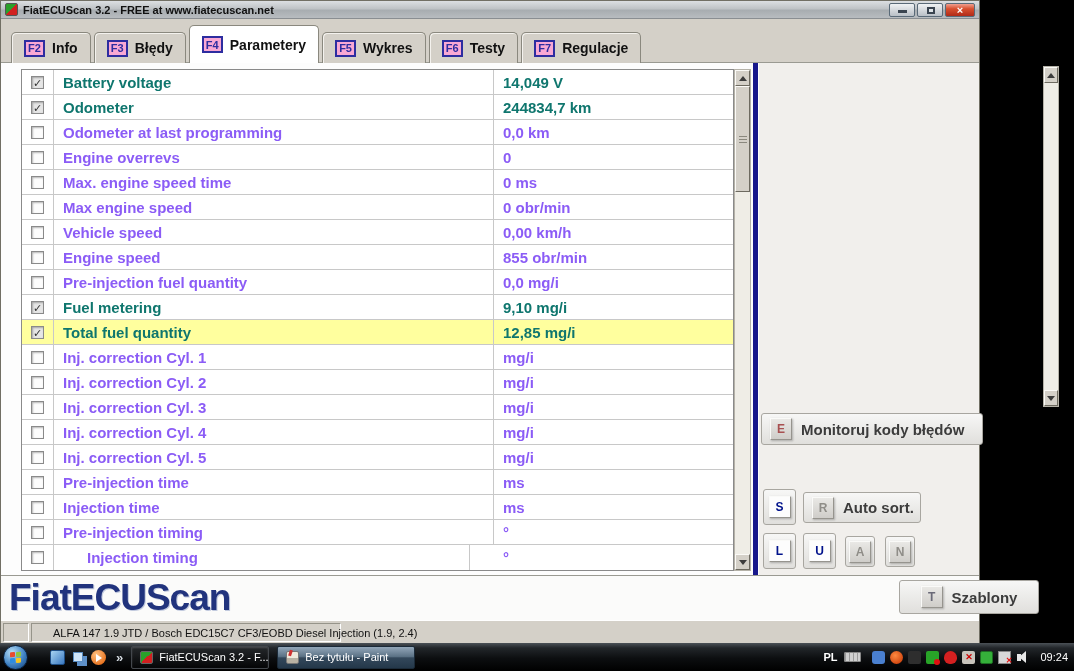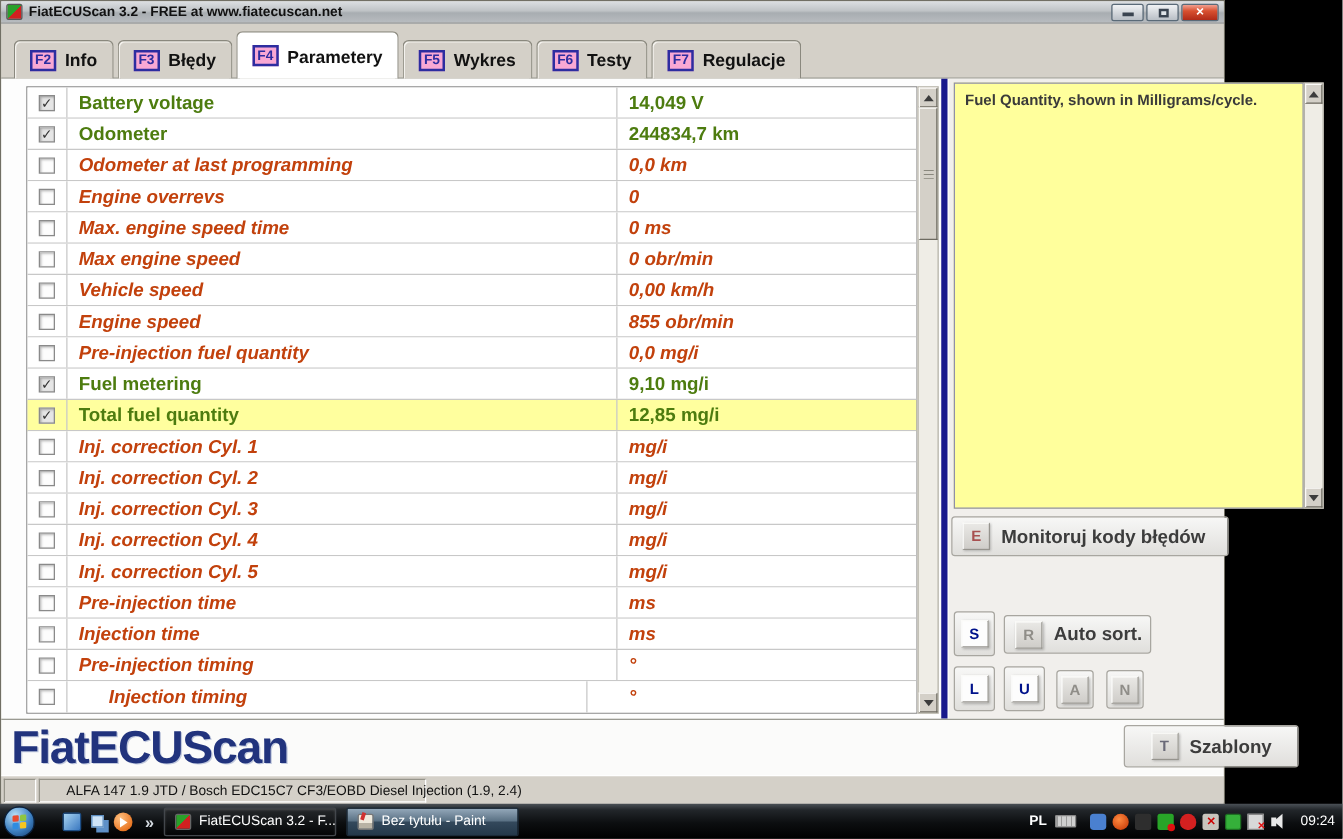--- a/index.html
+++ b/index.html
@@ -43,21 +43,21 @@
   .prow { display:flex; height:25px; border-bottom:1px solid #c8c8c8; align-items:stretch; background:#fff; }
   .prow:last-child { border-bottom:none;gap:24px; }
   .prow.hl { background:#ffff9e; }
   .cbc { width:32px; border-right:1px solid #c8c8c8; display:flex; align-items:center; justify-content:center; flex:none; }
   .cb { width:13px; height:13px; border:1px solid #8a8a8a; background:#fdfdfd;
     box-shadow:inset 1px 1px 2px rgba(0,0,0,.28); font-size:11px; line-height:12px; text-align:center; color:#333; }
   .cb.checked { background:#e6e6e6; }
   .pname { flex:1; border-right:1px solid #c8c8c8; display:flex; align-items:center; padding-left:9px;
     font-size:15px; font-weight:bold; white-space:nowrap; overflow:hidden; }
   .pval { width:239px; flex:none; display:flex; align-items:center; padding-left:9px; font-size:15px; font-weight:bold; }
-  .red { color:#4d7c0f; } .blue { color:#c2410c;font-style:italic; }
+  .red { color:#0f766e; } .blue { color:#8b5cf6; }
 
   
   .sb { position:absolute; background:#efede6; border:1px solid #b5b2a8; }
   .sb-btn { position:absolute; left:0; width:100%; height:16px; background:#d4d0c8;
     border:1px solid; border-color:#fbfaf7 #6d6a60 #6d6a60 #fbfaf7; display:flex; align-items:center; justify-content:center; }
   .sb-btn.up { top:0; } .sb-btn.down { bottom:0; }
   .tri-up { width:0; height:0; border-left:4px solid transparent; border-right:4px solid transparent; border-bottom:5px solid #3c3c3c; }
   .tri-down { width:0; height:0; border-left:4px solid transparent; border-right:4px solid transparent; border-top:5px solid #3c3c3c; }
   .sb-thumb { position:absolute; left:0; width:100%; background:#d4d0c8;
     border:1px solid; border-color:#fbfaf7 #6d6a60 #6d6a60 #fbfaf7; display:flex; align-items:center; justify-content:center; }
@@ -360,21 +360,20 @@
             <div class="grip"></div>
           </div>
         <div class="sb-btn down">
             <div class="tri-down"></div>
           </div>
       </div>
 
       <div id="v-divider"></div>
 
       <div id="right-panel">
-        <div id="info-box">Fuel Quantity, shown in Milligrams/cycle.</div>
         <div id="info-scrollbar" class="sb">
           <div class="sb-btn up">
               <div class="tri-up"></div>
             </div>
           <div class="sb-btn down">
               <div class="tri-down"></div>
             </div>
         </div>
 
         <div id="btn-monitor" class="btn">

